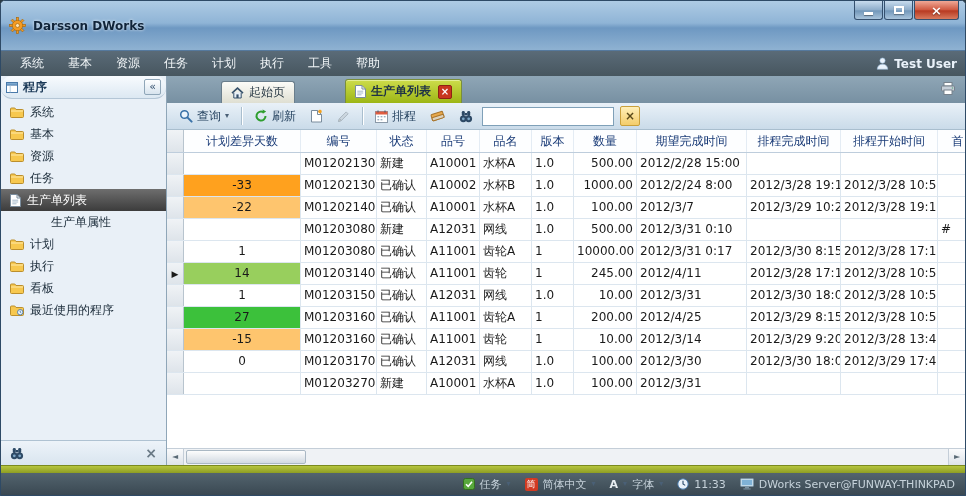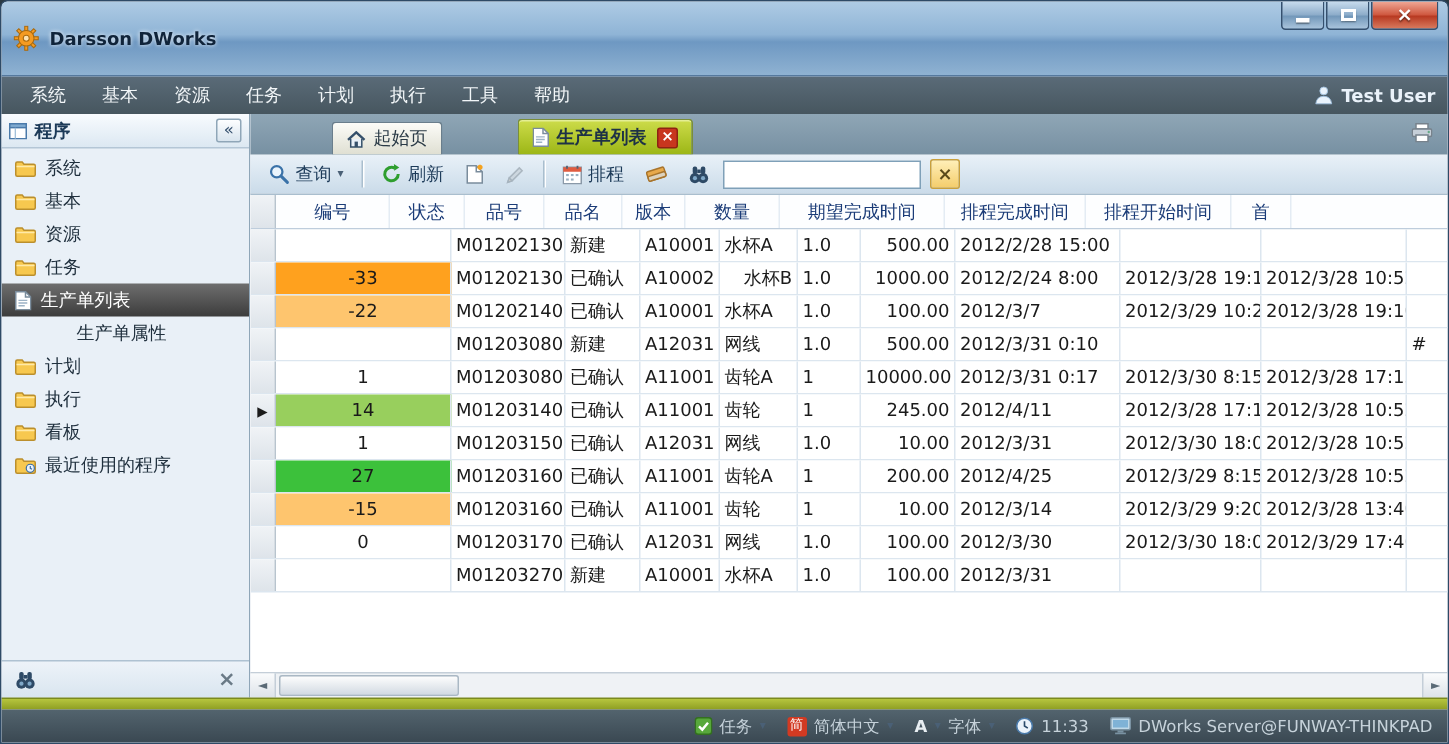--- a/index.html
+++ b/index.html
@@ -18,21 +18,21 @@
   .close-glyph{color:#fff;font-weight:bold;font-size:13px;line-height:13px;text-shadow:0 1px 1px rgba(0,0,0,.4);}
   
   .menubar{flex:0 0 25px;background:linear-gradient(180deg,#5A6B78,#47565F);display:flex;align-items:center;padding:0 8px;color:#F2F6F8;}
   .menu-items{display:flex;gap:2px;}
   .menu-item{padding:4px 11px;}
   .menu-user{margin-left:auto;display:flex;align-items:center;gap:5px;color:#EAF2FA;font-weight:bold;}
   
   .main{flex:1;display:flex;min-height:0;}
   
   .sidebar{width:166px;flex:0 0 166px;background:#E9F0F7;border-right:1px solid #8FA6B8;display:flex;flex-direction:column;}
-  .side-header{flex:0 0 23px;background:linear-gradient(180deg,#F8FBFE,#DCE8F2);border-bottom:1px solid #B4C6D6;display:flex;align-items:center;padding:0 5px;gap:5px;color:#1C3A58;font-weight:bold;}
+  .side-header{flex:0 0 23px;background:linear-gradient(180deg,#F8FBFE,#DCE8F2);border-bottom:1px solid #B4C6D6;display:flex;align-items:center;padding:0 5px;gap:5px;color:#1C3A58;font-weight:bold;border-radius:11px;}
   .collapse-btn{margin-left:auto;width:17px;height:16px;border:1px solid #8FA6B8;background:linear-gradient(#FDFEFF,#D8E4EE);color:#35506E;font-size:11px;line-height:14px;text-align:center;border-radius:2px;font-weight:normal;}
   .side-list{flex:1;overflow:hidden;padding-top:2px;}
   .side-item{height:22px;display:flex;align-items:center;gap:6px;padding:0 9px;color:#20303E;}
   .side-item.indent{padding-left:50px;}
   .side-item.selected{background:linear-gradient(180deg,#6E6E6E,#3C3C3C);color:#FFFFFF;}
   .side-search{flex:0 0 25px;border-top:1px solid #AFC2D2;background:linear-gradient(180deg,#EDF3F9,#D9E5EF);display:flex;align-items:center;padding:0 9px;}
   .side-search .spacer{flex:1;}
   .x-glyph{color:#6A7A86;font-weight:bold;font-size:14px;line-height:14px;}
   
   .content{flex:1;display:flex;flex-direction:column;min-width:0;background:#fff;}
@@ -364,20 +364,21 @@
                 <circle cx="9.7" cy="8.8" r="1.4" fill="#7FA8C8"></circle>
               </svg>
             </span>
           </div>
           <input class="tb-input" style="">
           <div class="tb-clear">×</div>
         </div>
       <div class="gridwrap">
         <div class="ghead" id="grid-head">
             <div class="gcell selector"></div>
+            <div class="gcell" style="width: 117px;">计划差异天数</div>
             <div class="gcell" style="width: 76px;">编号</div>
             <div class="gcell" style="width: 50px;">状态</div>
             <div class="gcell" style="width: 53px;">品号</div>
             <div class="gcell" style="width: 52px;">品名</div>
             <div class="gcell" style="width: 42px;">版本</div>
             <div class="gcell" style="width: 63px;">数量</div>
             <div class="gcell" style="width: 110px;">期望完成时间</div>
             <div class="gcell" style="width: 94px;">排程完成时间</div>
             <div class="gcell" style="width: 97px;">排程开始时间</div>
             <div class="gcell" style="width: 40px;">首</div>
@@ -396,21 +397,21 @@
               <div class="gcell" style="width: 94px; text-align: left;"></div>
               <div class="gcell" style="width: 97px; text-align: left;"></div>
               <div class="gcell" style="width: 40px; text-align: left;"></div>
             </div>
             <div class="grow">
               <div class="gcell selector"></div>
               <div class="gcell" style="width: 117px; text-align: center; background: rgb(255, 161, 30);">-33</div>
               <div class="gcell" style="width: 76px; text-align: left;">M012021302</div>
               <div class="gcell" style="width: 50px; text-align: left;">已确认</div>
               <div class="gcell" style="width: 53px; text-align: left;">A10002</div>
-              <div class="gcell" style="width: 52px; text-align: right;">水杯B</div>
+              <div class="gcell" style="width: 52px; text-align: left;">水杯B</div>
               <div class="gcell" style="width: 42px; text-align: left;">1.0</div>
               <div class="gcell" style="width: 63px; text-align: right;">1000.00</div>
               <div class="gcell" style="width: 110px; text-align: left;">2012/2/24 8:00</div>
               <div class="gcell" style="width: 94px; text-align: left;">2012/3/28 19:10</div>
               <div class="gcell" style="width: 97px; text-align: left;">2012/3/28 10:52</div>
               <div class="gcell" style="width: 40px; text-align: left;"></div>
             </div>
             <div class="grow">
               <div class="gcell selector"></div>
               <div class="gcell" style="width: 117px; text-align: center; background: rgb(254, 197, 110);">-22</div>

